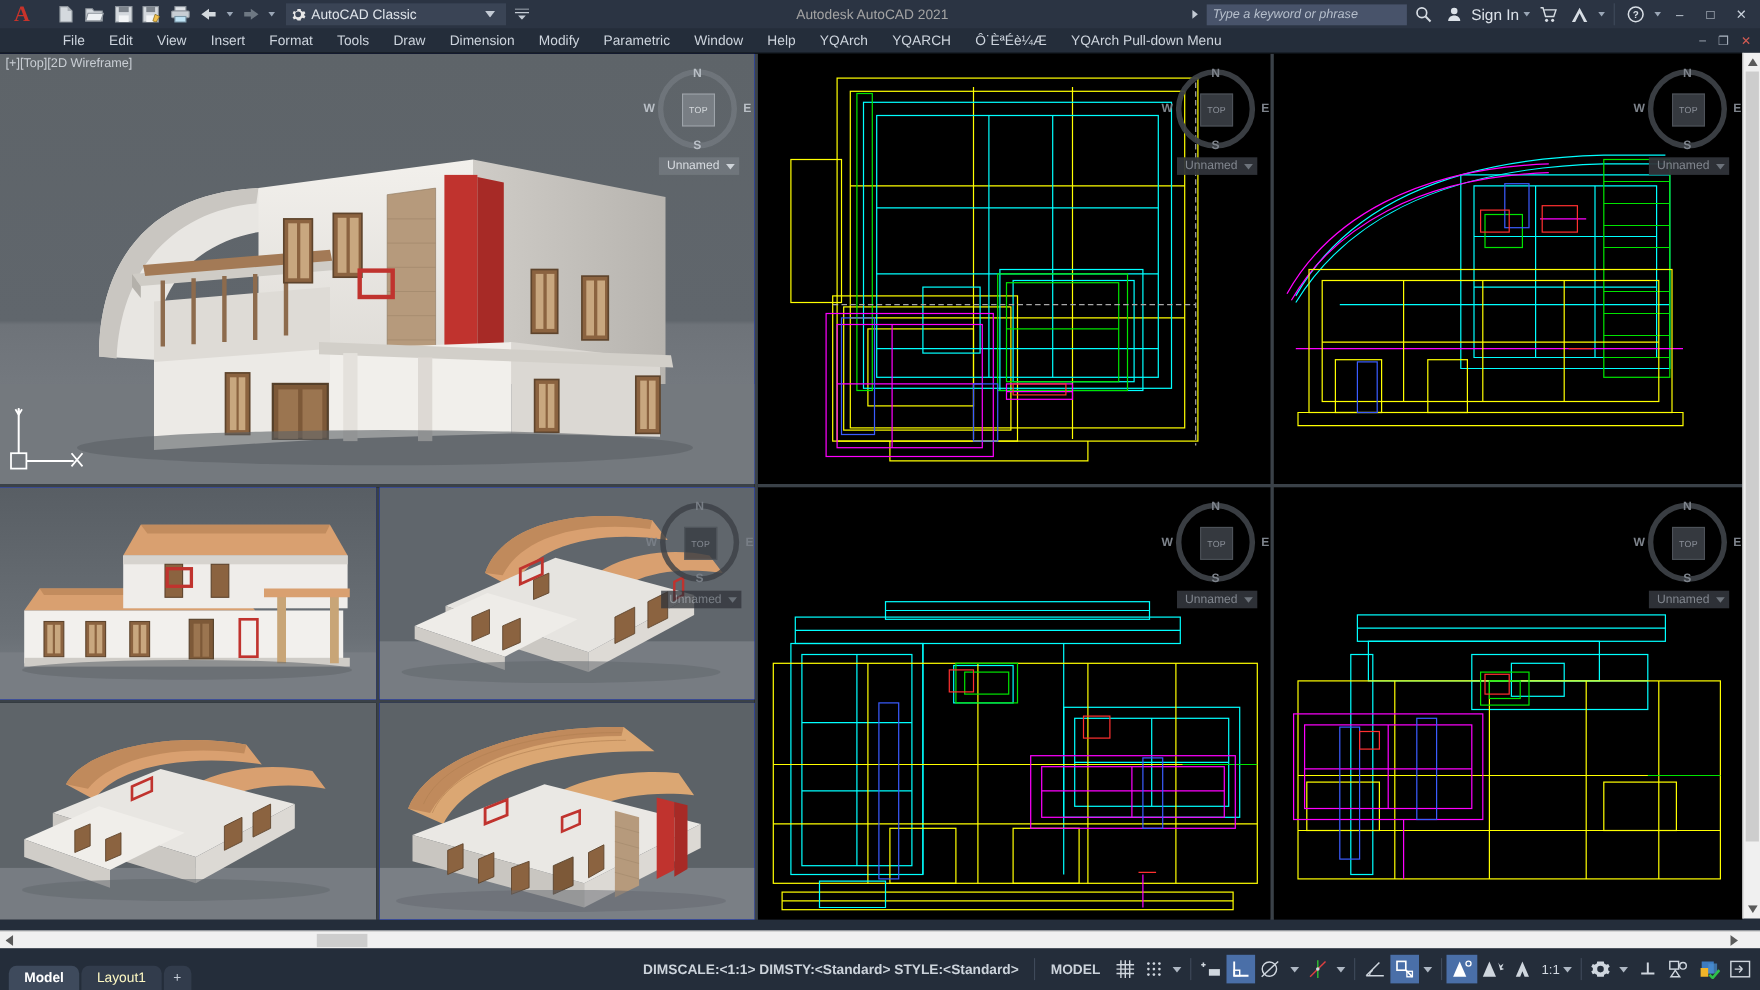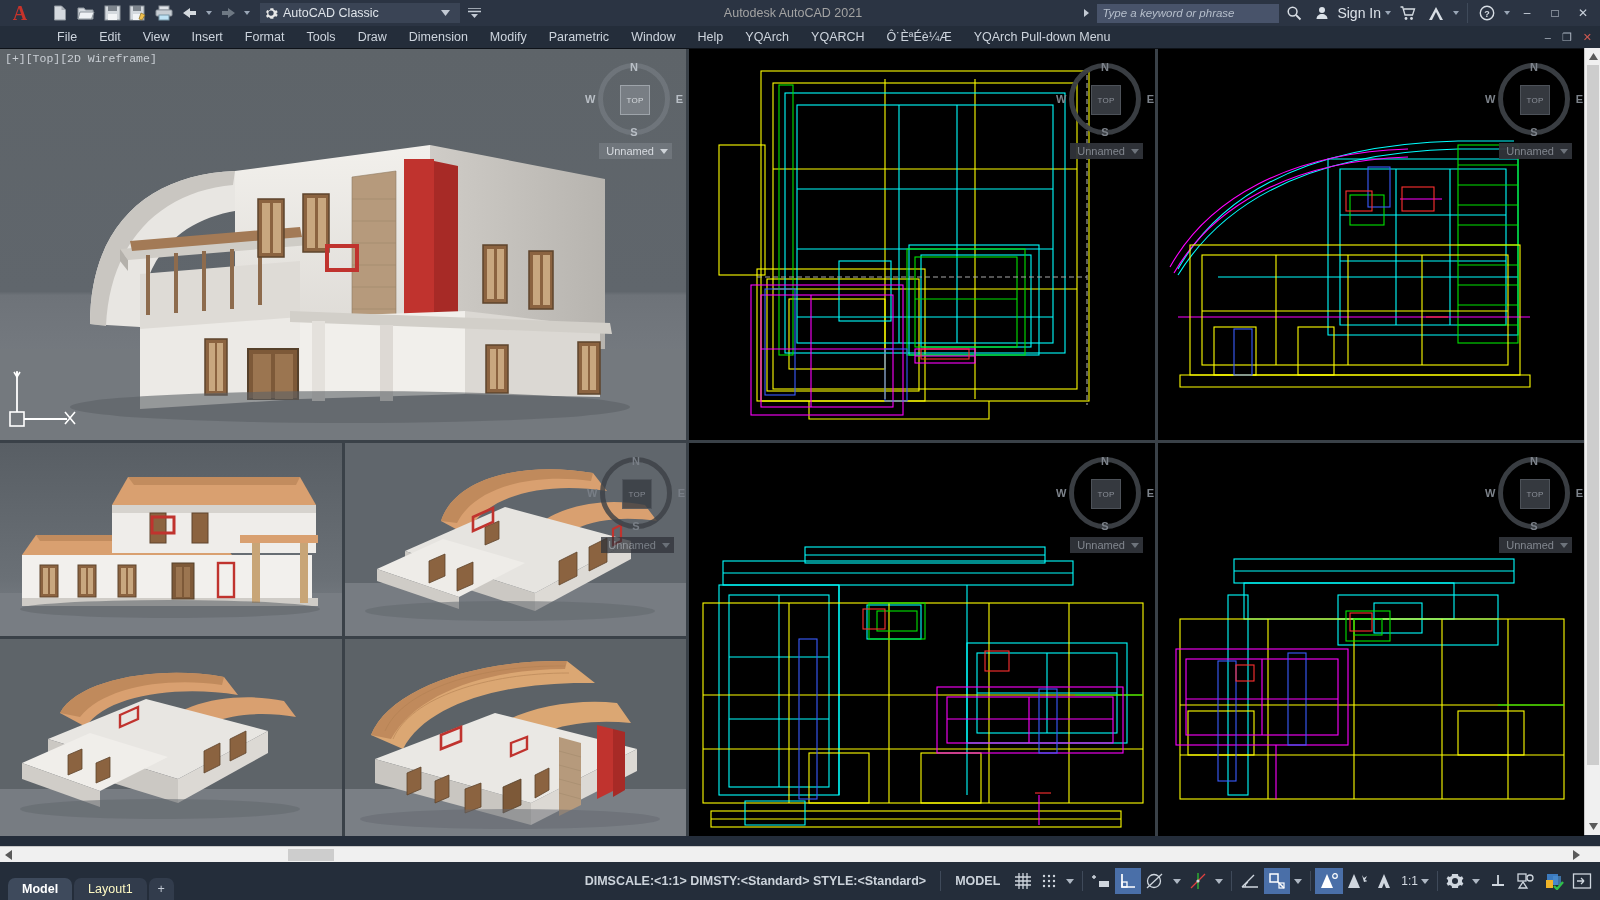--- a/index.html
+++ b/index.html
@@ -66,21 +66,21 @@
   .canvas{
     position:absolute; top:48px; left:0; width:1584px; height:787px;
     background:#000; border-top:1px solid #0e1218;
   }
   .vp{ position:absolute; overflow:hidden; }
   .vp.active{ outline:2px solid #1637d8; outline-offset:-2px; z-index:3;}
   .vp-sep{ position:absolute; background:#3a4148; z-index:2;}
 
   .vplabel{
     position:absolute; left:5px; top:3px; color:#c9ced4; font-size:11.5px;
-    font-family:Liberation Mono, monospace; z-index:5; white-space:nowrap;text-align:right;
+    font-family:Liberation Sans, sans-serif; z-index:5; white-space:nowrap;text-align:right;
   }
 
   
   .viewcube{ position:absolute; z-index:6; width:72px; height:72px; }
   .vc-ring{
     position:absolute; inset:0; border-radius:50%;
     border:5px solid rgba(150,156,163,0.30);
   }
   .vc-face{
     position:absolute; left:22px; top:22px; width:30px; height:30px;

